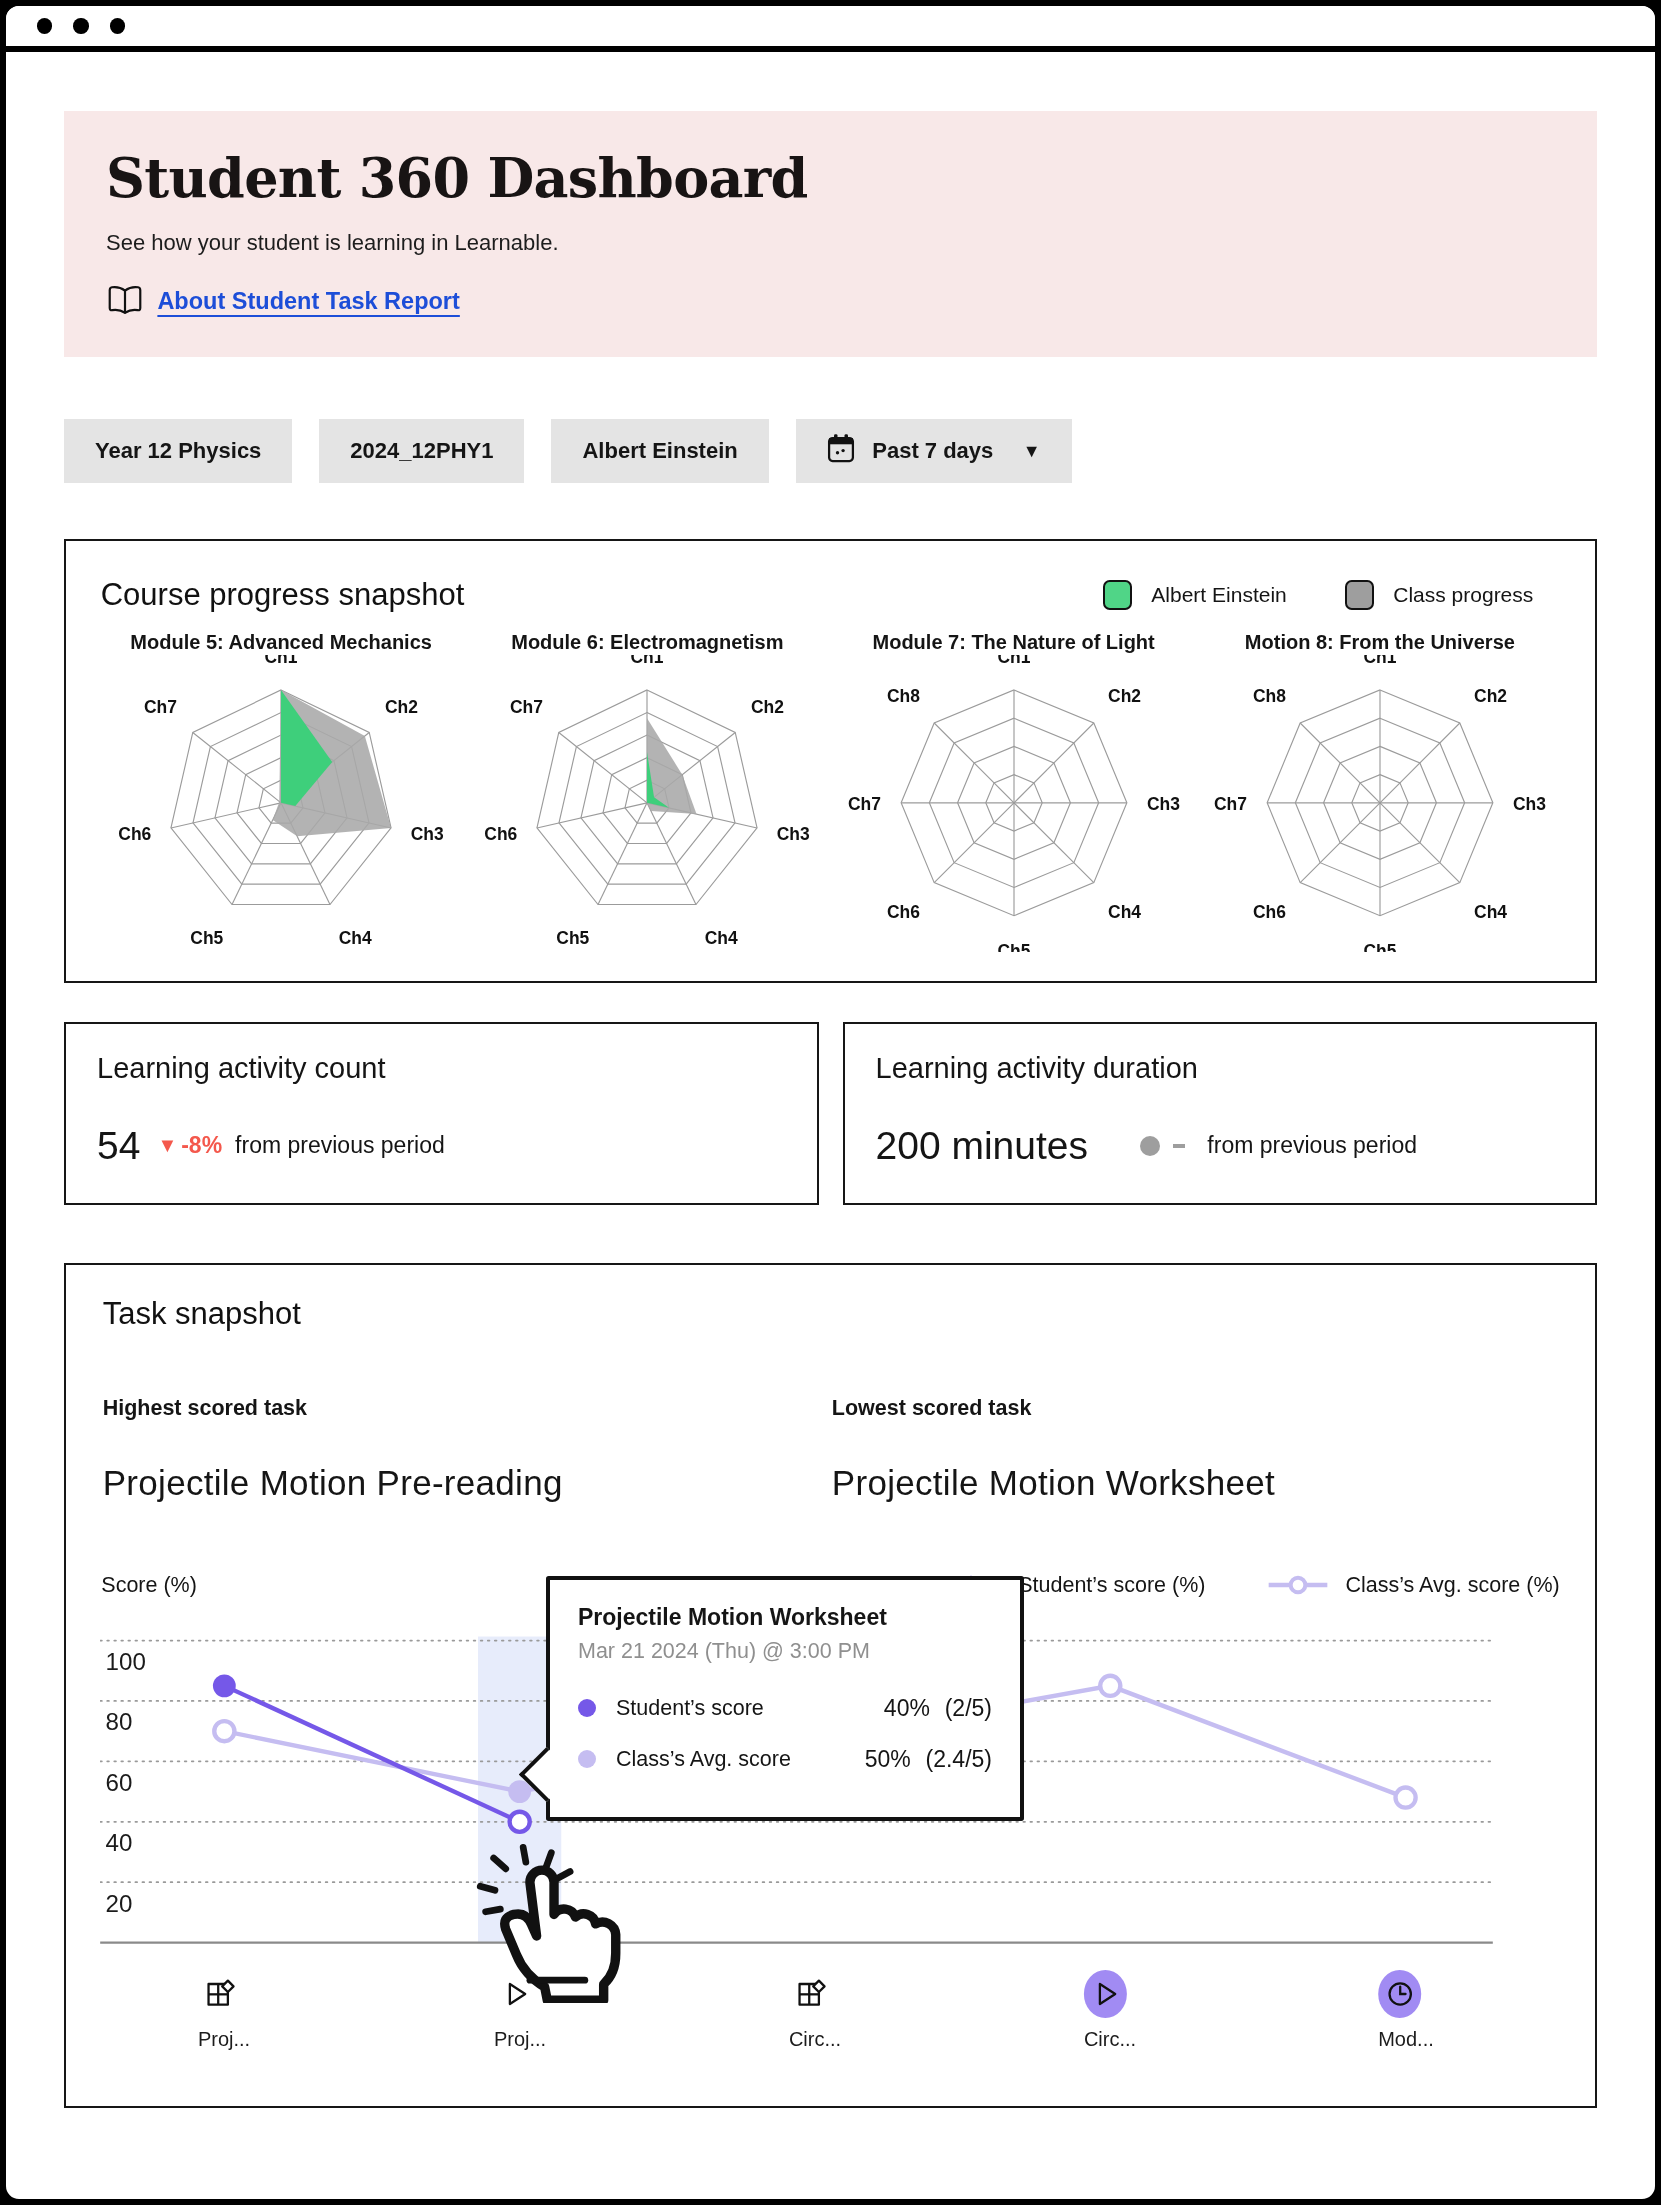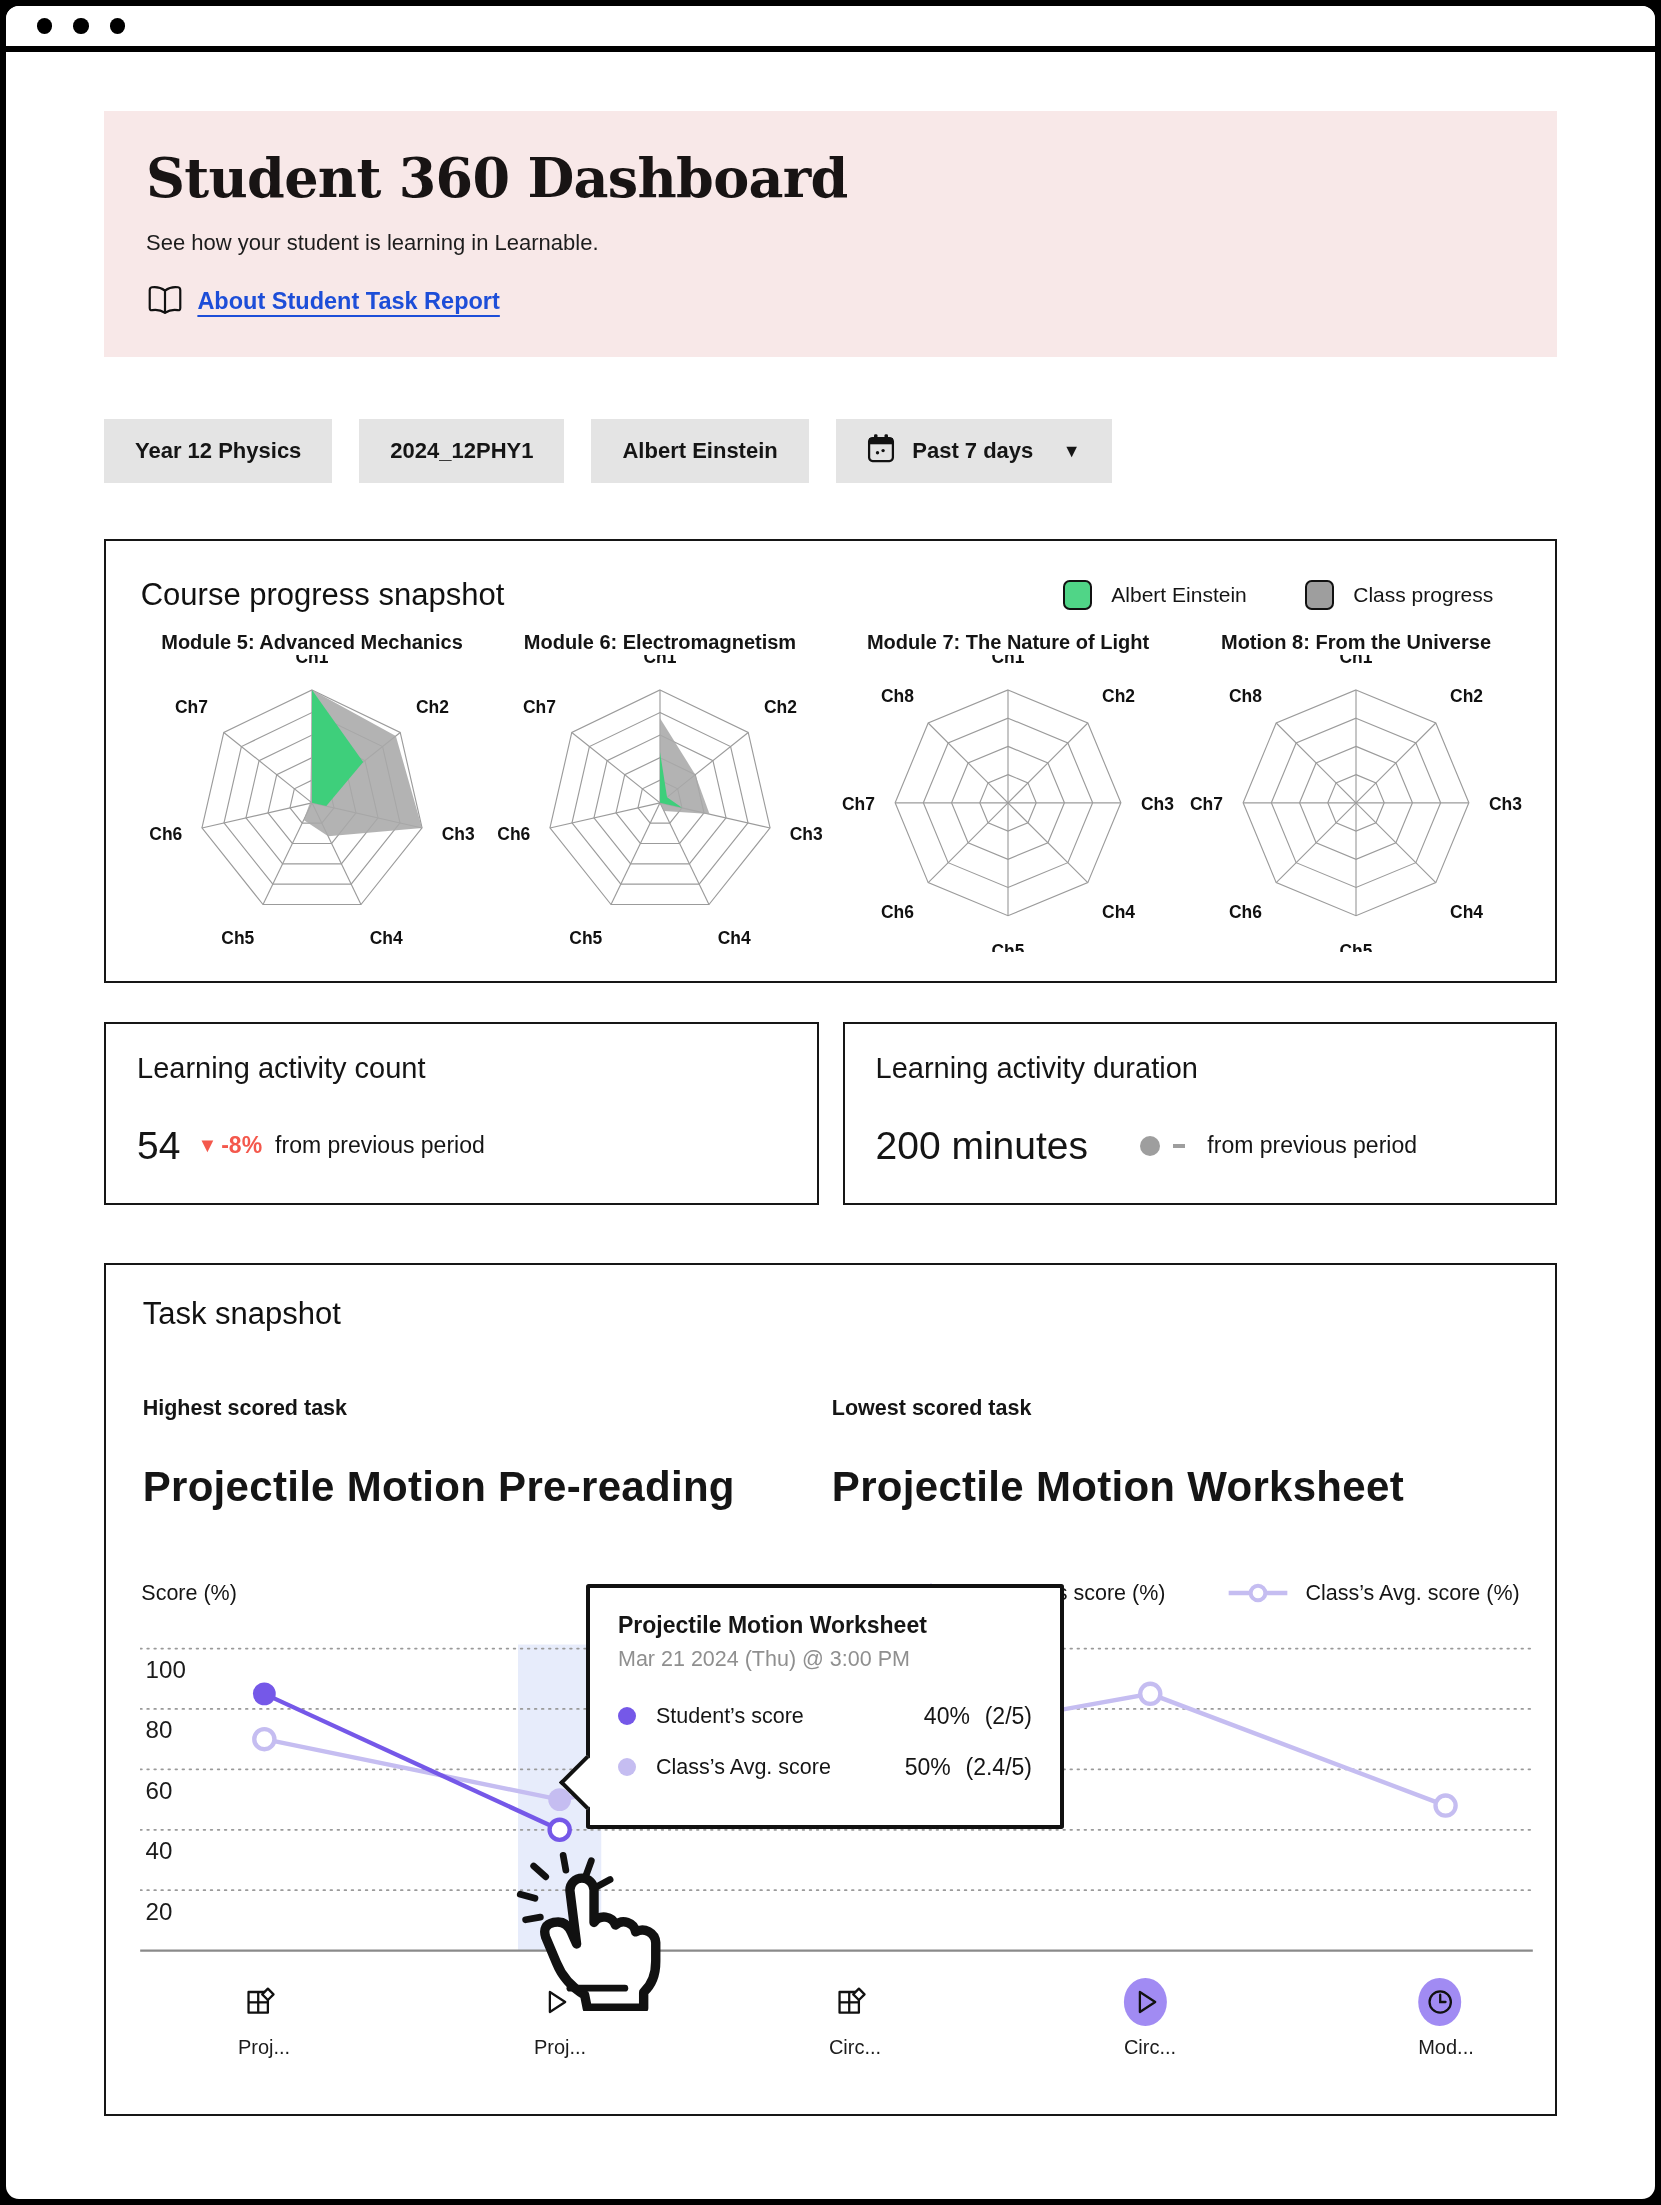--- a/index.html
+++ b/index.html
@@ -1,20 +1,20 @@
 <!DOCTYPE html>
 <html style="font-size:10.7px"><head>
 <meta charset="utf-8">
 <style>
   * { margin:0; padding:0; box-sizing:border-box; }
   html,body { width:1662px; height:2205px; background:#000; font-family:"Liberation Sans", sans-serif; color:#151515; }
   .frame { position:absolute; inset:0; border:6px solid #000; border-radius:19px; background:#fff; overflow:hidden; }
   .titlebar { height:46px; display:flex; align-items:center; padding-left:31px; gap:21px; border-bottom:6px solid #000; background:#fff; }
   .win-dot { width:15.4px; height:15.4px; border-radius:50%; background:#000; }
-  .content { padding:59px 98px 20px; }
+  .content { padding:59px 58px 20px; }
 
   
   .hero { background:#f8e8e8; padding:35px 42px 39px; margin-bottom:62px; }
   .hero h1 { font-family:"DejaVu Serif", serif; font-size:54px; font-weight:600; letter-spacing:-0.7px; color:#181414; }
   .hero .sub { font-size:22px; margin-top:20px; color:#1d1d1d; }
   .hero .linkrow { display:flex; align-items:center; gap:13.4px; margin-top:28px; }
   .hero a { font-size:23.5px; font-weight:600; color:#1d4ed8; text-decoration:underline; text-underline-offset:6px; text-decoration-thickness:2px; }
 
   
   .chips { display:flex; gap:27px; margin-bottom:56px; }
@@ -44,21 +44,21 @@
   .delta { color:#f4584c; font-weight:600; display:flex; align-items:center; gap:4px; }
   .delta .tri { font-size:20px; }
   .gray-dot { width:20px; height:20px; border-radius:50%; background:#9e9e9e; margin-left:35px; }
   .gray-dash { width:12px; height:4px; background:#9e9e9e; margin-right:9.4px; }
 
   
   .task-card { padding:31px 34px 47px; }
   .task-card .card-title { margin-bottom:64px; padding-left:2.7px; }
   .task-grid { display:grid; grid-template-columns:1fr 1fr; padding-left:2.7px; }
   .task-label { font-size:21.5px; font-weight:700; margin-bottom:42px; }
-  .task-name { font-size:42px; font-weight:700; margin-bottom:70px; letter-spacing:0.3px; }
+  .task-name { font-size:35px; font-weight:400; margin-bottom:70px; letter-spacing:0.3px; }
 
   .chart-block { position:relative; }
   .chart-meta { display:flex; justify-content:space-between; align-items:flex-end; padding:0 1.3px 9.4px; }
   .ylabel { font-size:21.5px; }
   .line-legend { display:flex; gap:62px; align-items:center; }
   .line-legend .li { display:flex; align-items:center; gap:16px; font-size:21.5px; }
 
   .icons-row { position:relative; height:101px; }
   .xtask { position:absolute; transform:translateX(-50%); display:flex; flex-direction:column; align-items:flex-start; gap:9.4px; top:12px; cursor:pointer; }
   .xtask .ic { width:43px; height:48px; display:flex; align-items:center; justify-content:center; }

